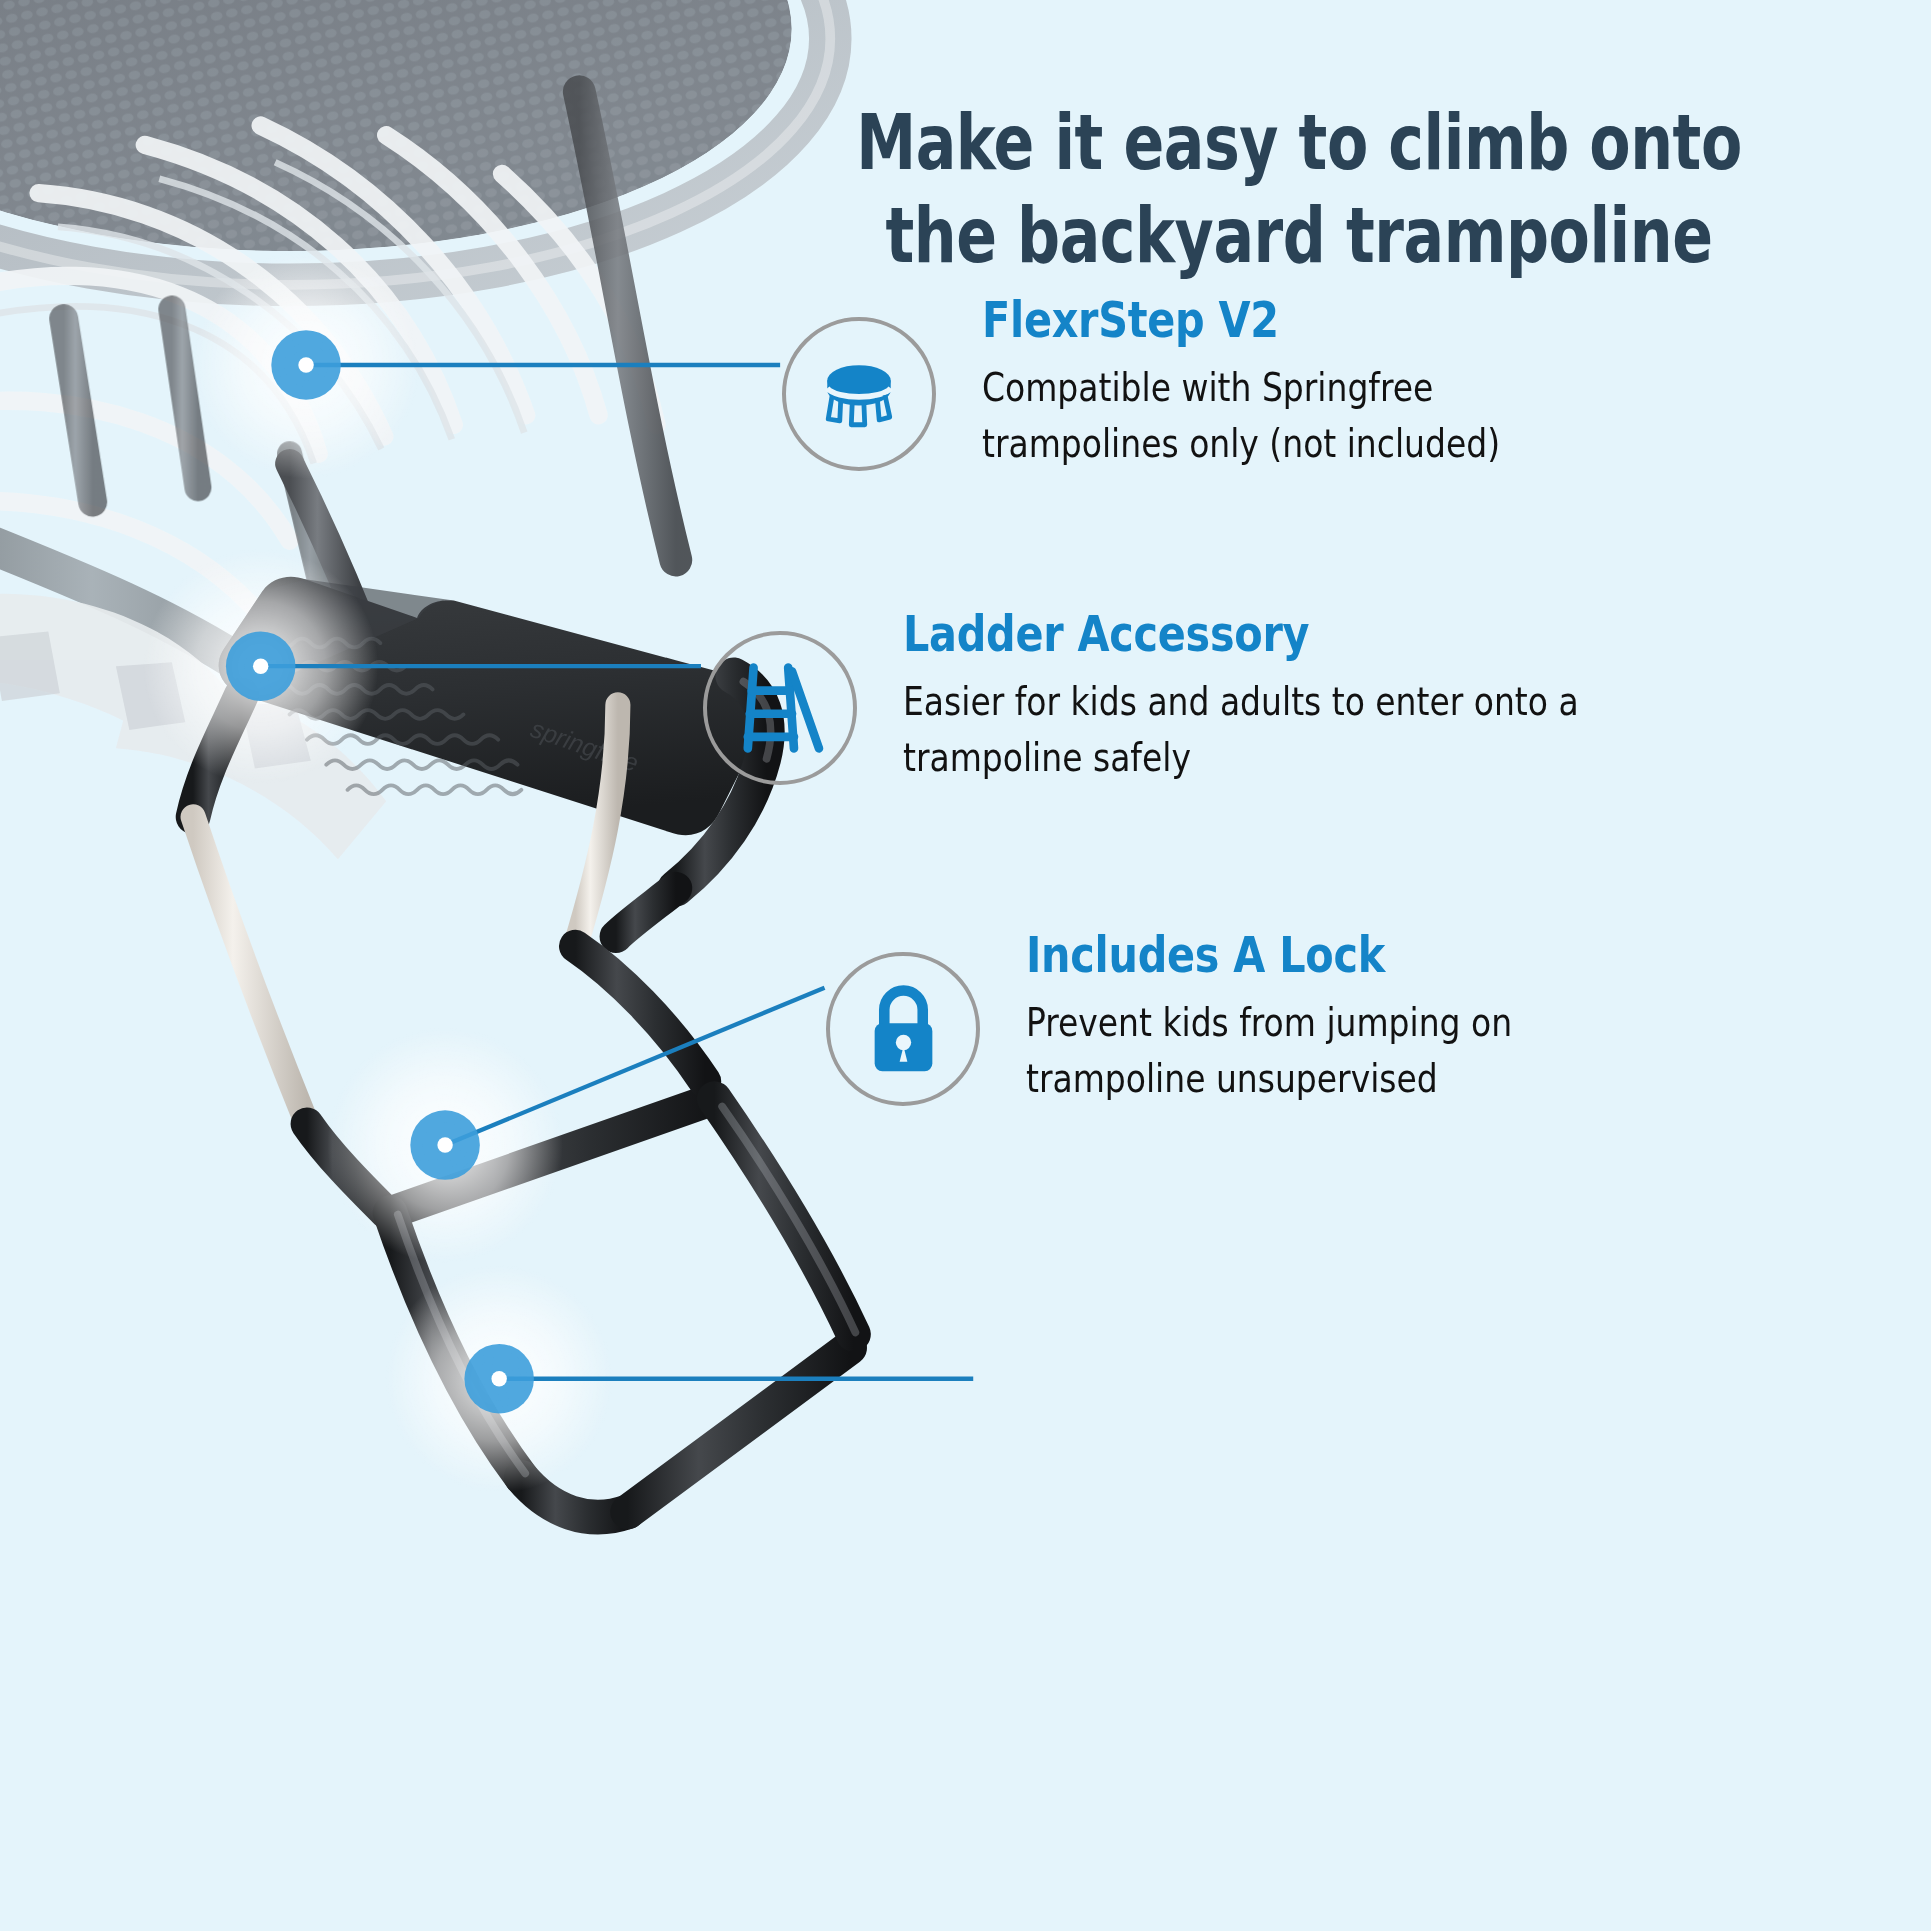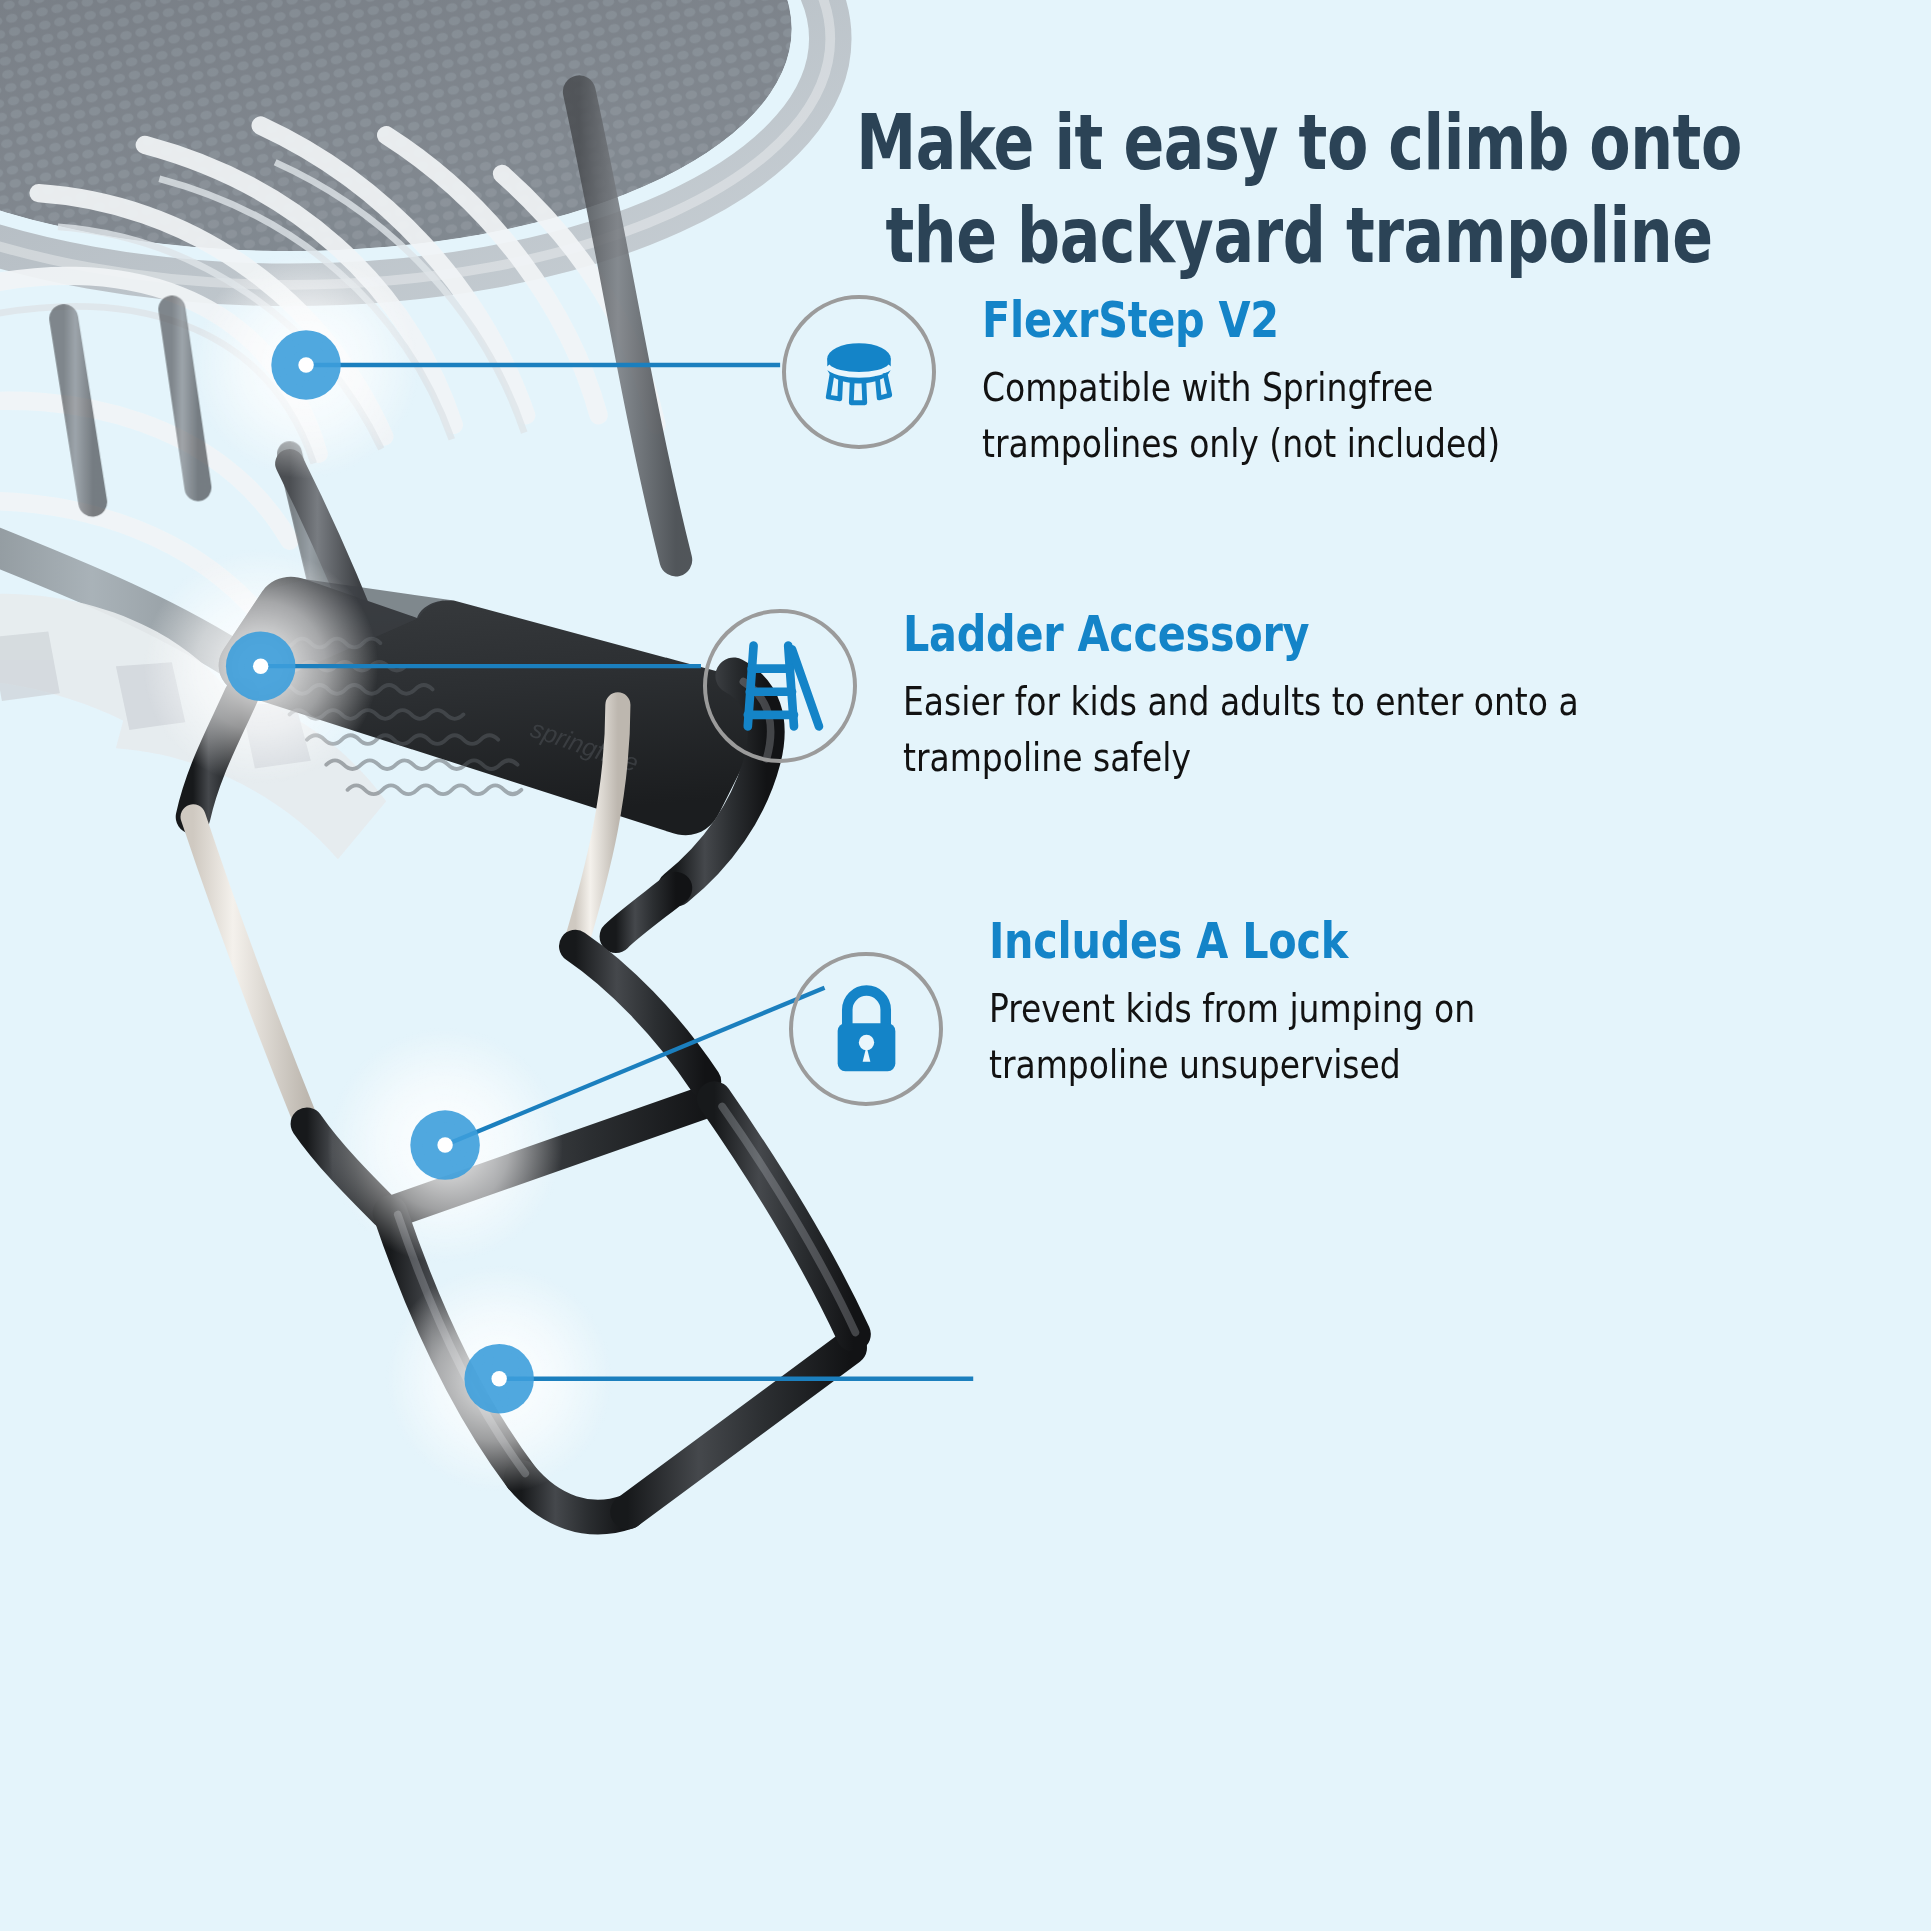--- a/index.html
+++ b/index.html
@@ -57,21 +57,21 @@
     letter-spacing: -0.5px;
     transform: scaleX(0.88);
     transform-origin: 50% 0;
   }
   #headline .hl-line { display: block; white-space: nowrap; }
 
   
   .feature {
     position: absolute;
     display: flex;
-    align-items: flex-start;
+    align-items: flex-end;
   }
   .feature-icon-wrap {
     width: 154px;
     height: 154px;
     flex: 0 0 154px;
     border-radius: 50%;
     border: 4.8px solid #9b9b9b;
     box-sizing: border-box;
     display: flex;
     align-items: center;
@@ -102,21 +102,21 @@
     line-height: 1.42;
     margin: 0;
     transform: scaleX(0.94);
     transform-origin: 0 50%;
   }
   .feature-desc .dl { display: block; white-space: nowrap; }
 
   
   #feature-0 { left: 782px;  top: 287px; }
   #feature-1 { left: 703px;  top: 601px; }
-  #feature-2 { left: 789px;  top: 908px; }
+  #feature-2 { left: 826px;  top: 908px; }
   #feature-3 { left: 975px; top: 1646px; }
 
   
   #feature-2 .feature-icon-wrap { margin-top: 44px; }
   #feature-3 .feature-icon-wrap { margin-top: 44px; }
 
   .feature-icon-wrap svg { display: block; }
 </style>
 </head>
 <body>

